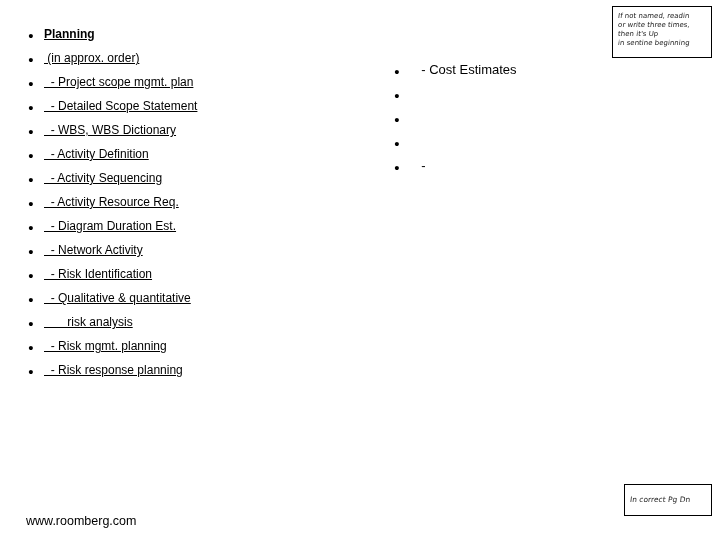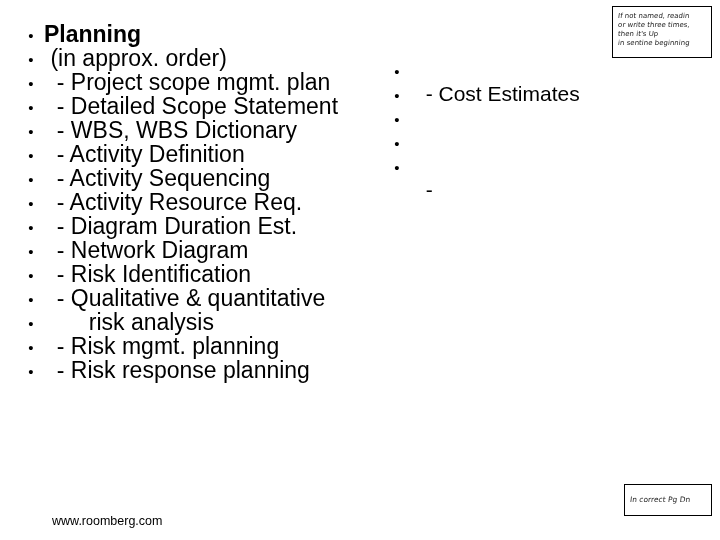--- a/index.html
+++ b/index.html
@@ -49,22 +49,23 @@
   }
   #left-column .bullet-row {
     height: 24px;
   }
   #left-column .bullet-mark {
     width: 26px;
     font-size: 15px;
     padding-top: 6px;
   }
   #left-column .bullet-text {
-    font-size: 23px;
+    font-size: 12px;
     line-height: 24px;
+    text-decoration: underline;
   }
   #left-column .bullet-row.bold .bullet-text {
     font-weight: bold;
   }
 
   
   #right-column {
     position: absolute;
     left: 380px;
     top: 58px;
@@ -72,23 +73,22 @@
   }
   #right-column .bullet-row {
     height: 24px;
   }
   #right-column .bullet-mark {
     width: 34px;
     font-size: 15px;
     padding-top: 6px;
   }
   #right-column .bullet-text {
-    font-size: 21px;
+    font-size: 13px;
     line-height: 24px;
-    margin-top: 24px;
   }
 
   
   .note-box {
     position: absolute;
     border: 1px solid #000000;
     background: #ffffff;
     box-sizing: border-box;
     overflow: hidden;
   }
@@ -120,21 +120,21 @@
   #note-bottom .note-lines {
     padding-top: 10px;
   }
   #note-bottom .note-line {
     font-size: 7.5px;
   }
 
   
   #footer-url {
     position: absolute;
-    left: 52px;
+    left: 26px;
     bottom: 12px;
     font-size: 12.5px;
     font-family: "Liberation Sans", sans-serif;
     color: #000000;
   }
 </style>
 </head>
 <body>
 
 <div class="slide">
@@ -171,21 +171,21 @@
     <li class="bullet-row">
       <span class="bullet-mark">•</span>
       <span class="bullet-text">  - Activity Resource Req.</span>
     </li>
     <li class="bullet-row">
       <span class="bullet-mark">•</span>
       <span class="bullet-text">  - Diagram Duration Est.</span>
     </li>
     <li class="bullet-row">
       <span class="bullet-mark">•</span>
-      <span class="bullet-text">  - Network Diagram</span>
+      <span class="bullet-text">  - Network Activity</span>
     </li>
     <li class="bullet-row">
       <span class="bullet-mark">•</span>
       <span class="bullet-text">  - Risk Identification</span>
     </li>
     <li class="bullet-row">
       <span class="bullet-mark">•</span>
       <span class="bullet-text">  - Qualitative &amp; quantitative</span>
     </li>
     <li class="bullet-row">

